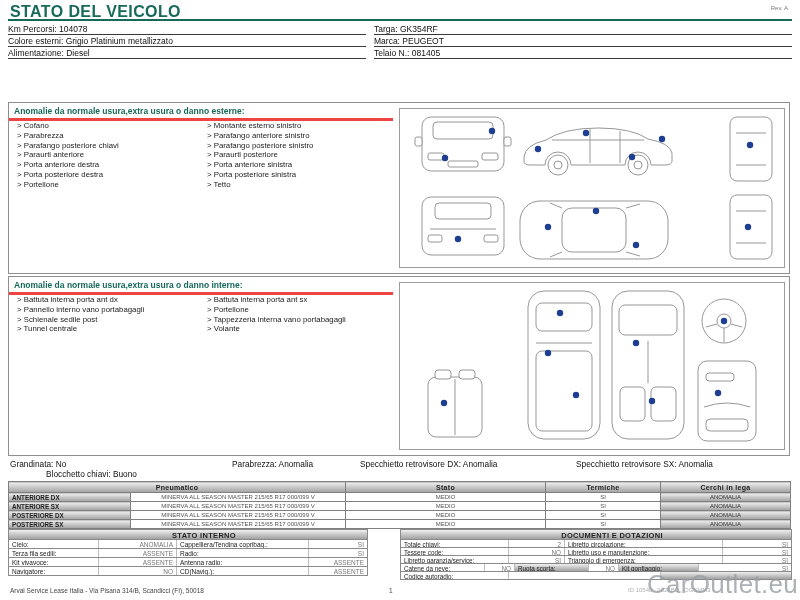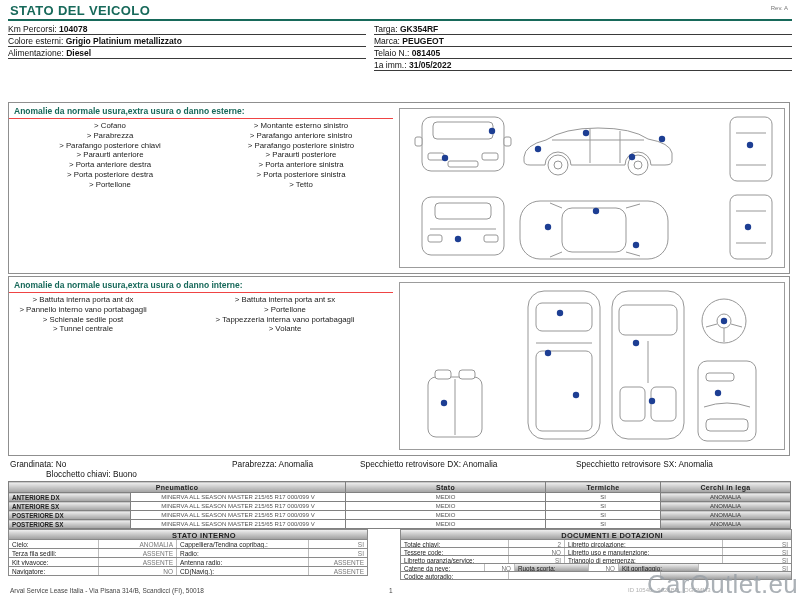--- a/index.html
+++ b/index.html
@@ -1,39 +1,39 @@
 <!DOCTYPE html>
 <html><head>
 <meta charset="utf-8">
 <style>
   * { margin:0; padding:0; box-sizing:border-box; }
   html,body { background:#e8e8e8; }
   .page {
     position:relative; width:800px; height:600px; background:#ffffff;
     font-family:"Liberation Sans", sans-serif; overflow:hidden; margin:0 auto;
   }
-  .title { position:absolute; left:10px; top:3px; font-size:13px; font-weight:bold;
+  .title { position:absolute; left:10px; top:3px; font-size:16px; font-weight:bold;
            color:#17695A; letter-spacing:0.4px; }
   .rev { position:absolute; right:12px; top:5px; font-size:6px; color:#777; }
   .rule { position:absolute; left:8px; right:8px; top:19px; height:2px; background:#17695A; }
 
   .info-left  { position:absolute; left:8px;  top:23px; width:358px; }
   .info-right { position:absolute; left:374px; top:23px; width:418px; }
   .inforow { height:12px; line-height:12px; border-bottom:1px solid #3a3a3a;
              font-size:8.5px; color:#111; white-space:nowrap; overflow:hidden; }
-  .inforow b { font-weight:bold; }
+  .inforow b { font-weight:normal; }
   .inforow.tall { height:24px; line-height:11px; white-space:normal; }
   .modello-limit { display:block; width:398px; }
 
   .panel { position:absolute; left:8px; width:782px; border:1px solid #8f8f8f; background:#fff; }
   .panel-ext { top:102px; height:172px; }
   .panel-int { top:276px; height:180px; }
   .ptitle { position:absolute; left:0; top:0; width:384px; padding:3px 5px 2px 5px;
-            color:#17695A; font-weight:bold; font-size:8.5px; border-bottom:1px solid #ef4444; }
-  .col { position:absolute; top:18px; font-size:7.8px; color:#222; line-height:9.8px;text-align:center; }
+            color:#17695A; font-weight:bold; font-size:8.5px; border-bottom:3px solid #ef4444; }
+  .col { position:absolute; top:18px; font-size:7.8px; color:#222; line-height:9.8px; }
   .ext1 { left:8px;  width:186px; }
   .ext2 { left:198px; width:188px; }
   .int1 { left:8px;  width:132px; }
   .int2 { left:198px; width:156px; }
   .item::before { content:"> "; }
   .diag { position:absolute; left:390px; top:5px; width:386px; border:1px solid #9c9c9c; background:#fff; }
   .diag-ext { height:160px; }
   .diag-int { height:168px; }
   .diag svg { display:block; width:100%; height:100%; }
 
@@ -103,24 +103,20 @@
       <span>Targa:</span>
       <b>GK354RF</b>
     </div>
     <div class="inforow">
       <span>Marca:</span>
       <b>PEUGEOT</b>
     </div>
     <div class="inforow">
       <span>Telaio N.:</span>
       <b>081405</b>
-    </div>
-    <div class="inforow">
-      <span>1a imm.:</span>
-      <b>31/05/2022</b>
     </div>
   </div>
 
   <div class="panel panel-ext">
     <div class="ptitle">Anomalie da normale usura,extra usura o danno esterne:</div>
     <div class="col ext1">
       <div class="item">Cofano</div>
       <div class="item">Parabrezza</div>
       <div class="item">Parafango posteriore chiavi</div>
       <div class="item">Paraurti anteriore</div>

